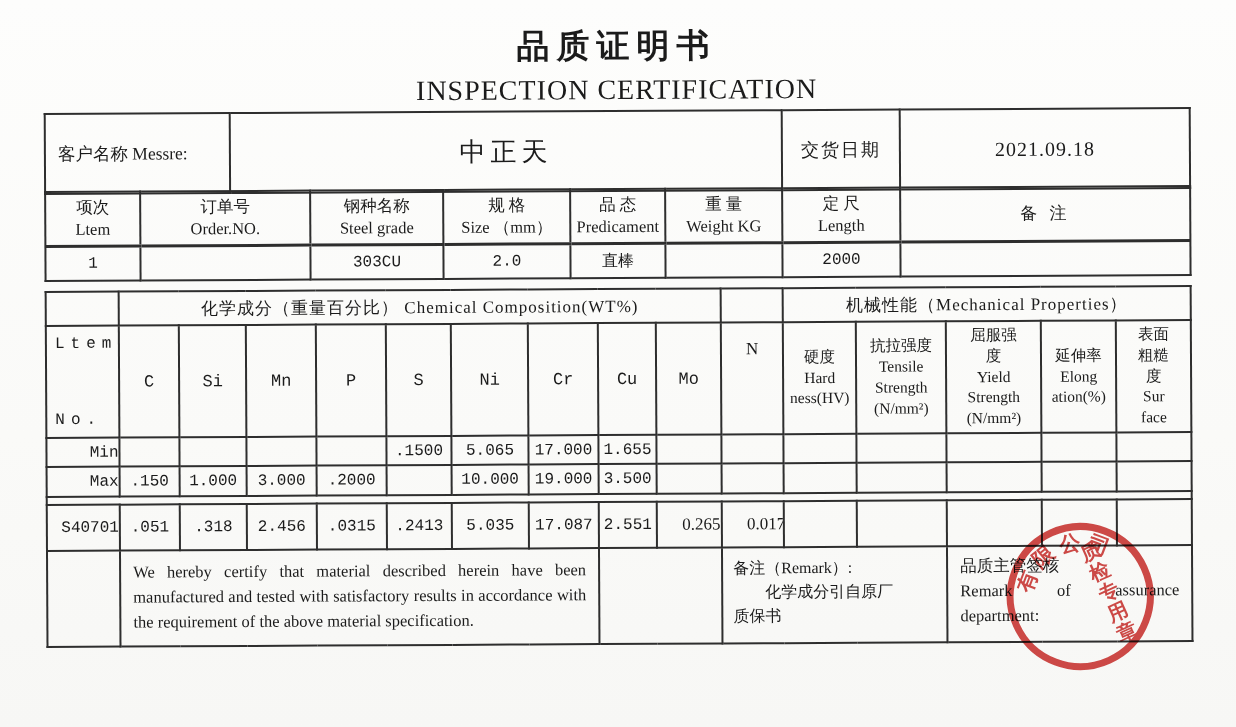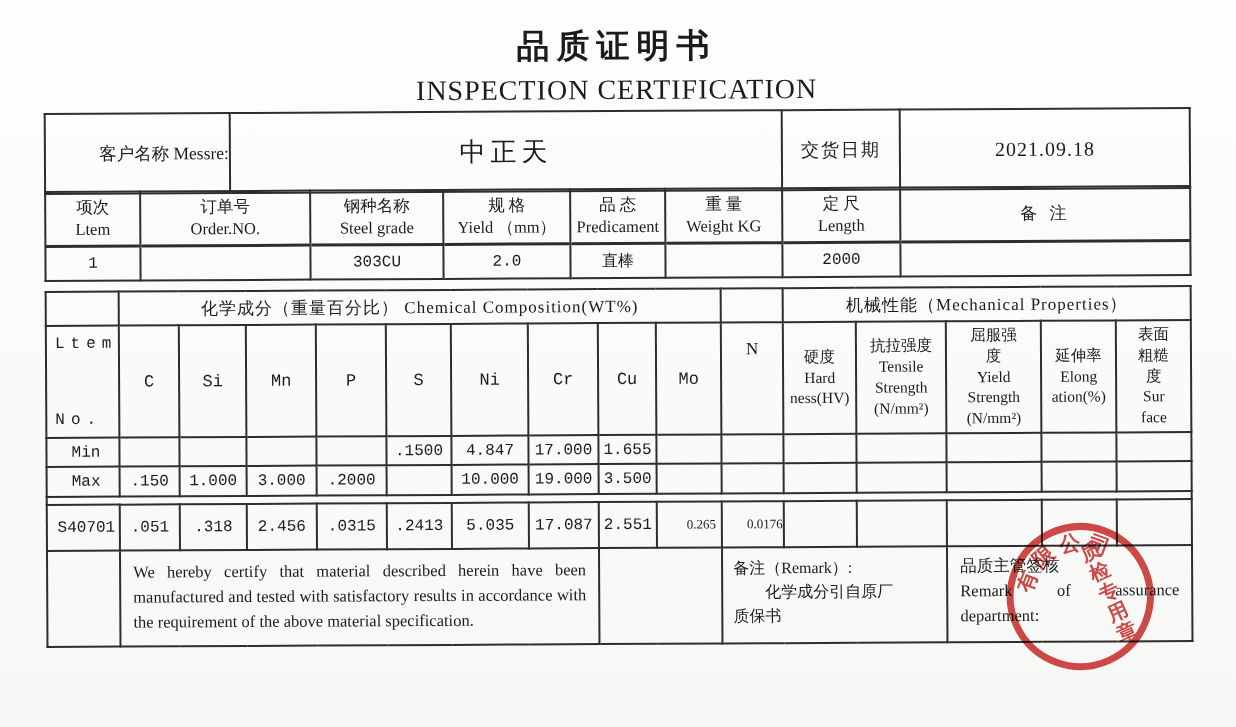--- a/index.html
+++ b/index.html
@@ -15,38 +15,38 @@
   .title-en{position:absolute;left:0;top:74px;width:1236px;text-align:center;
             font-size:28px;letter-spacing:1px;}
   table{border-collapse:collapse;table-layout:fixed;position:absolute;background:transparent;}
   td{border:2px solid #2e2e2e;overflow:hidden;padding:0;vertical-align:middle;
      text-align:center;font-size:16px;}
   .mono{font-family:"Liberation Mono",monospace;}
   .pre{white-space:pre-line;text-align:center;}
   
   #tblCustomer{left:45px;top:110px;width:1145px;}
   #tblCustomer td{height:78px;}
-  .cust-label{text-align:right;padding-left:12px;font-size:17.5px;}
+  .cust-label{text-align:left;padding-left:12px;font-size:17.5px;}
   .cust-name{font-size:26px;letter-spacing:5px;}
   .deliv-label{font-size:18px;letter-spacing:2px;}
   .deliv-date{font-size:20px;letter-spacing:1px;}
   #tblOrder{left:45px;top:188px;width:1145px;}
   #tblOrder tr.ahead td{height:52px;font-size:16.5px;line-height:1.32;border-bottom:3px solid #2e2e2e;}
   #tblOrder tr.avals td{height:32px;}
   
   #tblMain{left:45px;top:288px;width:1145px;}
   .sec-h{font-size:17px;letter-spacing:1px;}
   .heatwrap{height:94px;display:flex;flex-direction:column;justify-content:space-between;
             align-items:flex-start;padding:2px 4px 2px 8px;}
   .heatwrap span{font-family:"Liberation Mono",monospace;font-size:16px;letter-spacing:6px;}
   .el-h{font-size:17px;}
   .n-h{vertical-align:top;padding-top:16px;font-size:17px;}
   .mech-h{font-size:15.5px;line-height:1.34;padding:2px 1px;}
-  .rlabel{text-align:center;padding-left:6px;}
-  .vserif{font-family:"Liberation Serif",serif;font-size:13px;padding-left:24px;}
+  .rlabel{text-align:right;padding-left:6px;}
+  .vserif{font-family:"Liberation Serif",serif;font-size:17px;padding-left:24px;}
   .gapcell{height:6px;padding:0;}
   .cert{ text-align:justify;font-size:16.5px;line-height:1.52;padding:8px 12px;vertical-align:top;}
   .remark{text-align:left;font-size:16px;line-height:1.5;padding:8px 4px 8px 10px;vertical-align:top;}
   .sig{text-align:left;font-size:16.5px;line-height:1.5;padding:7px 12px;vertical-align:top;}
   .jlast{text-align:justify;text-align-last:justify;}
   
   #stamp{position:absolute;left:1000px;top:520px;width:158px;height:158px;
          mix-blend-mode:multiply;opacity:0.88;z-index:5;}
 </style>
 </head>
@@ -87,21 +87,21 @@
       </colgroup>
     <tbody>
         <tr class="ahead">
       <td class="pre">项次
 Ltem</td>
       <td class="pre">订单号
 Order.NO.</td>
       <td class="pre">钢种名称
 Steel grade</td>
       <td class="pre">规 格
-Yield （mm）</td>
+Size （mm）</td>
       <td class="pre">品 态
 Predicament</td>
       <td class="pre">重 量
 Weight KG</td>
       <td class="pre">定 尺
 Length</td>
       <td style="font-size:17px;letter-spacing:4px;">备  注</td>
     </tr>
     <tr class="avals">
       <td class="mono">1</td>
@@ -180,21 +180,21 @@
 Sur
 face</td>
     </tr>
     <tr style="height:29px;">
       <td class="mono rlabel">Min</td>
       <td class="mono"></td>
       <td class="mono"></td>
       <td class="mono"></td>
       <td class="mono"></td>
       <td class="mono">.1500</td>
-      <td class="mono">4.847</td>
+      <td class="mono">5.065</td>
       <td class="mono">17.000</td>
       <td class="mono">1.655</td>
       <td class="mono"></td>
       <td class="mono"></td>
       <td></td>
       <td></td>
       <td></td>
       <td></td>
       <td></td>
     </tr>

